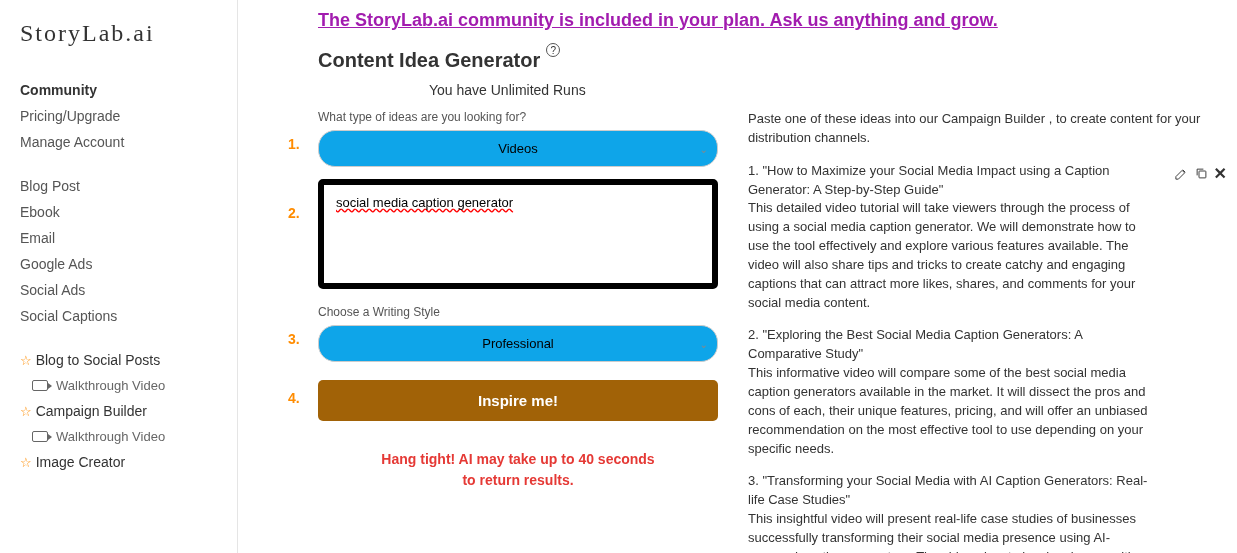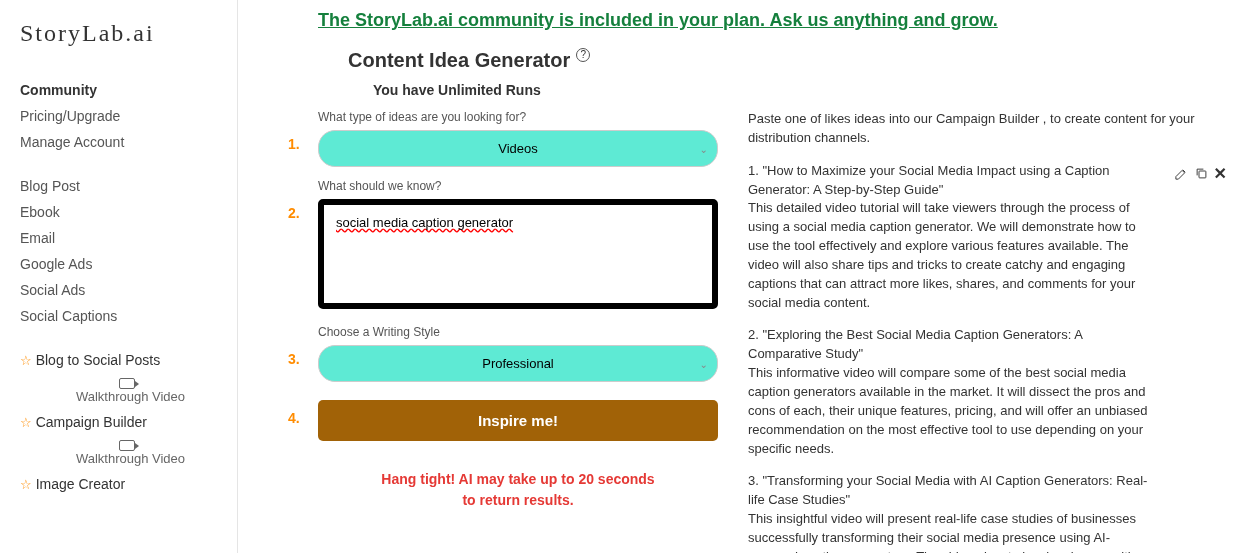--- a/index.html
+++ b/index.html
@@ -44,21 +44,20 @@
     cursor: pointer;
   }
   .star-icon { color: #ff8c00; margin-right: 4px; font-size: 13px; }
   .nav-item-sub {
     display: flex;
     align-items: center;
     padding: 5px 0 5px 12px;
     font-size: 13px;
     color: #666;
     cursor: pointer;
-    flex-direction: column;
   }
   .video-icon {
     display: inline-block;
     width: 16px;
     height: 11px;
     border: 1.3px solid #666;
     border-radius: 2px;
     margin-right: 8px;
     position: relative;
   }
@@ -70,54 +69,52 @@
     border-left: 4px solid #666;
     border-top: 3px solid transparent;
     border-bottom: 3px solid transparent;
   }
   .main {
     flex: 1;
     padding: 10px 20px 0 80px;
     overflow: hidden;
   }
   .banner {
-    color: #15803d;
+    color: #a21caf;
     font-size: 18px;
     font-weight: 700;
     text-decoration: underline;
     display: block;
     margin-bottom: 18px;
   }
   .page-title-row {
     display: flex;
-    align-items: center;
     margin-bottom: 10px;
-    margin-left: 30px;
   }
   .page-title {
     font-size: 20px;
     font-weight: 700;
     color: #333;
   }
   .info-icon {
     display: inline-flex;
     width: 14px; height: 14px;
     border: 1px solid #555;
     border-radius: 50%;
     align-items: center; justify-content: center;
     font-size: 10px;
     margin-left: 6px;
     position: relative;
     top: -6px;
     cursor: pointer;
   }
   .runs-line {
-    font-weight: 700;
-    font-size: 14px;
-    margin-left: 55px;
+    font-weight: 400;
+    font-size: 14px;
+    margin-left: 111px;
     margin-bottom: 12px;
   }
   .columns { display: flex; gap: 30px; }
   .form-col { width: 400px; flex-shrink: 0; position: relative; }
   .form-row { margin-bottom: 12px; position: relative; }
   .step-num {
     position: absolute;
     left: -30px;
     font-size: 14px;
     font-weight: 700;
@@ -130,21 +127,21 @@
     display: block;
   }
   .select-wrap { position: relative; }
   .select {
     width: 100%;
     border: 1px solid #ccc;
     border-radius: 17px;
     padding: 10px 12px;
     font-size: 13px;
     text-align: center;
-    background: #5eead4;
+    background: #0ea5e9;
     appearance: none;
     cursor: pointer;
   }
   .select-arrow {
     position: absolute;
     right: 10px;
     top: 50%;
     transform: translateY(-50%);
     font-size: 10px;
     color: #888;
@@ -269,21 +266,20 @@
           <span class="step-num" style="top:26px">1.</span>
           <div class="select-wrap">
             <select class="select">
               <option>Videos</option>
             </select>
             <span class="select-arrow">⌄</span>
           </div>
         </div>
 
         <div class="form-row">
-          <label class="field-label">What should we know?</label>
           <span class="step-num" style="top:26px">2.</span>
           <textarea class="textarea" style="">social media caption generator</textarea>
         </div>
 
         <div class="form-row">
           <label class="field-label">Choose a Writing Style</label>
           <span class="step-num" style="top:26px">3.</span>
           <div class="select-wrap">
             <select class="select">
               <option>Professional</option>
@@ -291,28 +287,28 @@
             <span class="select-arrow">⌄</span>
           </div>
         </div>
 
         <div class="form-row" style="margin-top:18px">
           <span class="step-num" style="top:10px">4.</span>
           <button class="inspire-btn">Inspire me!</button>
         </div>
 
         <div class="wait-msg">
-          <span>Hang tight! AI may take up to 20 seconds</span><br>
+          <span>Hang tight! AI may take up to 40 seconds</span><br>
           <span>to return results.</span>
         </div>
       </div>
 
       <div class="results-col">
         <p class="results-intro">
-          <span>Paste one of likes ideas into our </span>
+          <span>Paste one of these ideas into our </span>
           <span class="cb-link">Campaign Builder</span>
           <span> , to create content for your distribution channels.</span>
         </p>
 
         <div class="result-block">
           <span class="result-text">1. "How to Maximize your Social Media Impact using a Caption Generator: A Step-by-Step Guide"<br>This detailed video tutorial will take viewers through the process of using a social media caption generator. We will demonstrate how to use the tool effectively and explore various features available. The video will also share tips and tricks to create catchy and engaging captions that can attract more likes, shares, and comments for your social media content.</span>
           <div class="result-actions">
             <span class="act-icon">
               <svg viewBox="0 0 24 24">
                   <path d="M3 17l10-10 4 4-10 10H3v-4z"></path>

